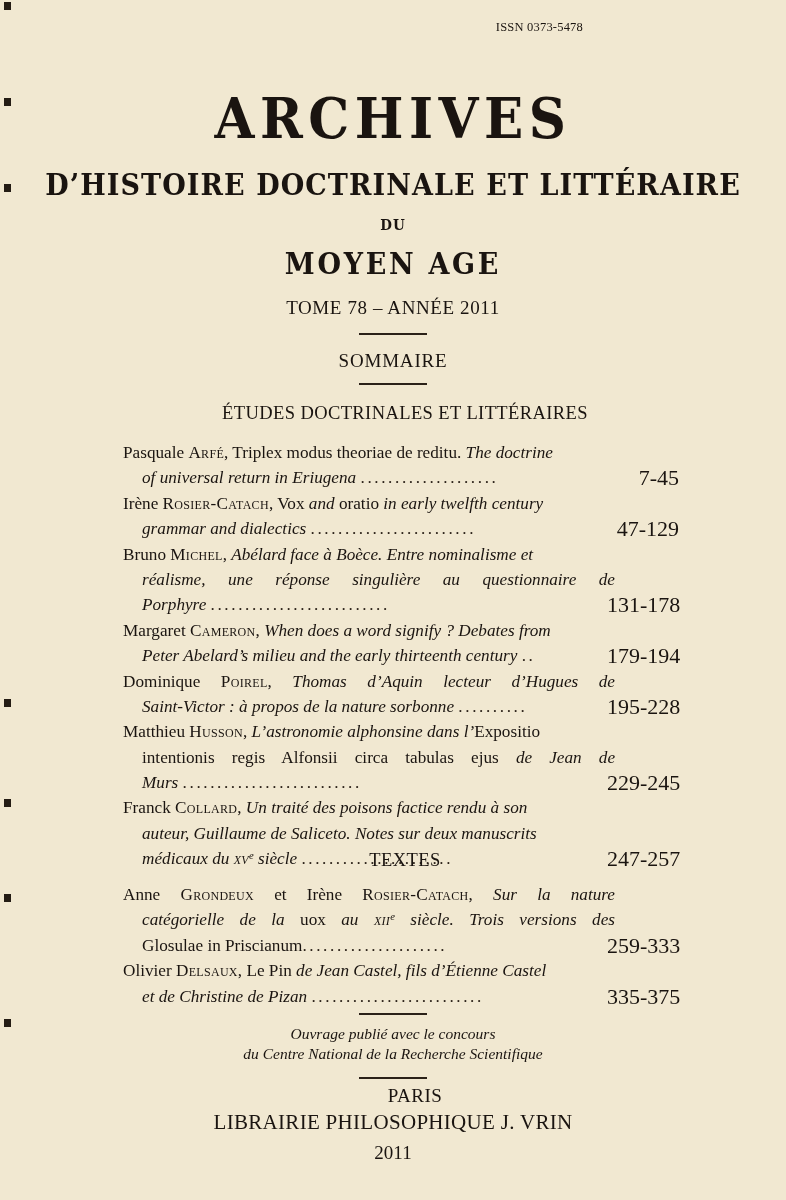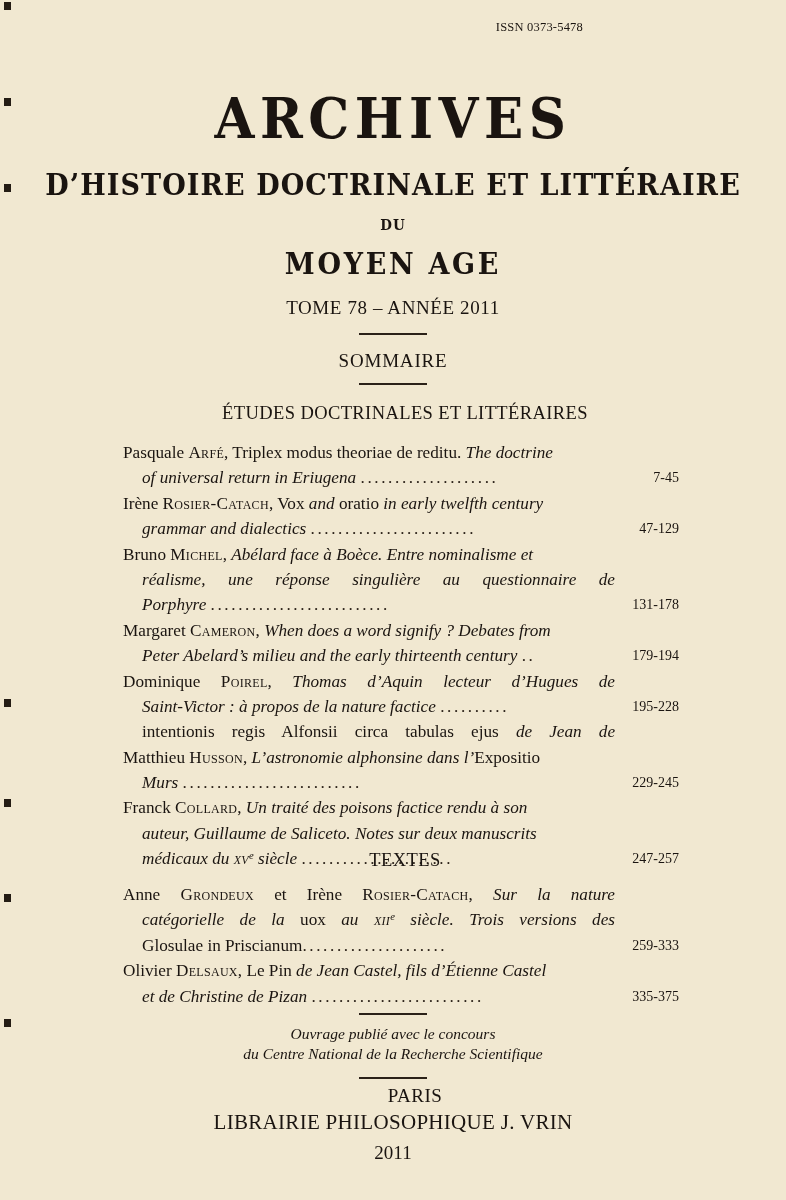--- a/index.html
+++ b/index.html
@@ -169,21 +169,21 @@
     vertical-align: bottom;
     letter-spacing: 2.6px;
     color: #2b2118;
   }
   .pages {
     position: absolute;
     right: -1px;
     top: 0;
     width: 72px;
     text-align: right;
-    font-size: 14px;
+    font-size: 22px;
     white-space: nowrap;
   }
 
   
   .credit {
     position: absolute;
     left: 0;
     width: 786px;
     text-align: center;
     font-style: italic;
@@ -300,32 +300,32 @@
         <span class="leader">..</span>
         <span class="pages">179-194</span>
       </div>
     </div>
 
     <div class="entry">
       <div class="eline justify">
         <span><span class="txt">Dominique </span><span class="sc">Poirel</span><span class="txt">, </span><span class="it">Thomas d’Aquin lecteur d’Hugues de</span></span>
       </div>
       <div class="eline indent">
-        <span class="it">Saint-Victor : à propos de la nature factice</span>
+        <span class="it">Saint-Victor : à propos de la nature sorbonne</span>
         <span class="leader">..........</span>
         <span class="pages">195-228</span>
       </div>
     </div>
 
     <div class="entry">
+      <div class="eline">
+        <span class="txt">Matthieu </span><span class="sc">Husson</span><span class="txt">, </span><span class="it">L’astronomie alphonsine dans l’</span><span class="txt">Expositio</span>
+      </div>
       <div class="eline indent justify">
         <span class="txt">intentionis regis Alfonsii circa tabulas ejus </span><span class="it">de Jean de</span>
-      </div>
-      <div class="eline">
-        <span class="txt">Matthieu </span><span class="sc">Husson</span><span class="txt">, </span><span class="it">L’astronomie alphonsine dans l’</span><span class="txt">Expositio</span>
       </div>
       <div class="eline indent">
         <span class="it">Murs</span>
         <span class="leader">..........................</span>
         <span class="pages">229-245</span>
       </div>
     </div>
 
     <div class="entry">
       <div class="eline">

